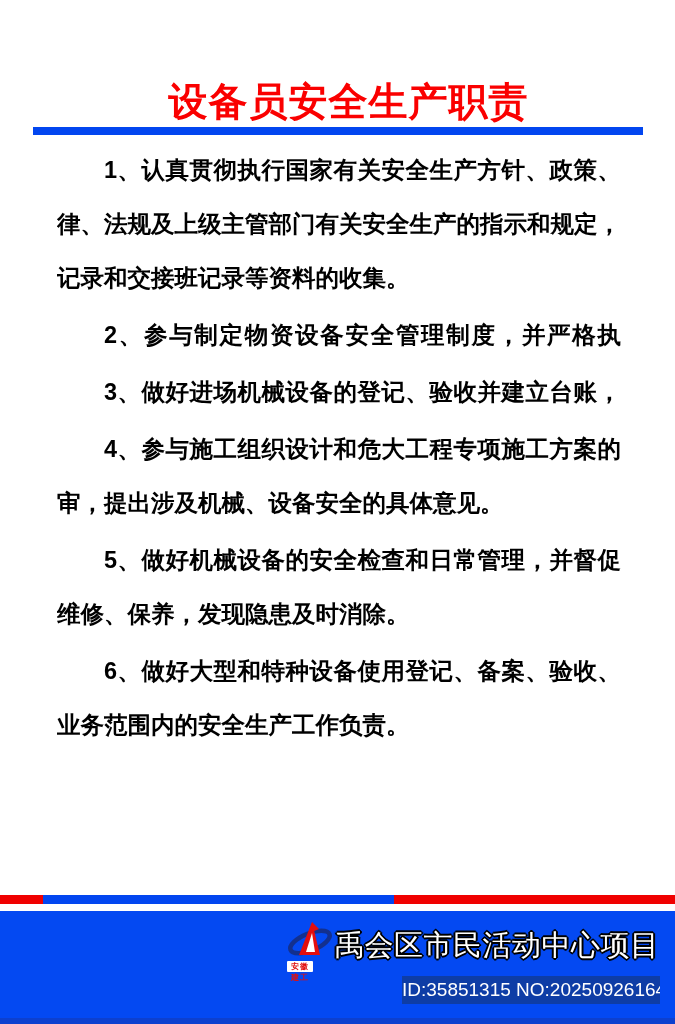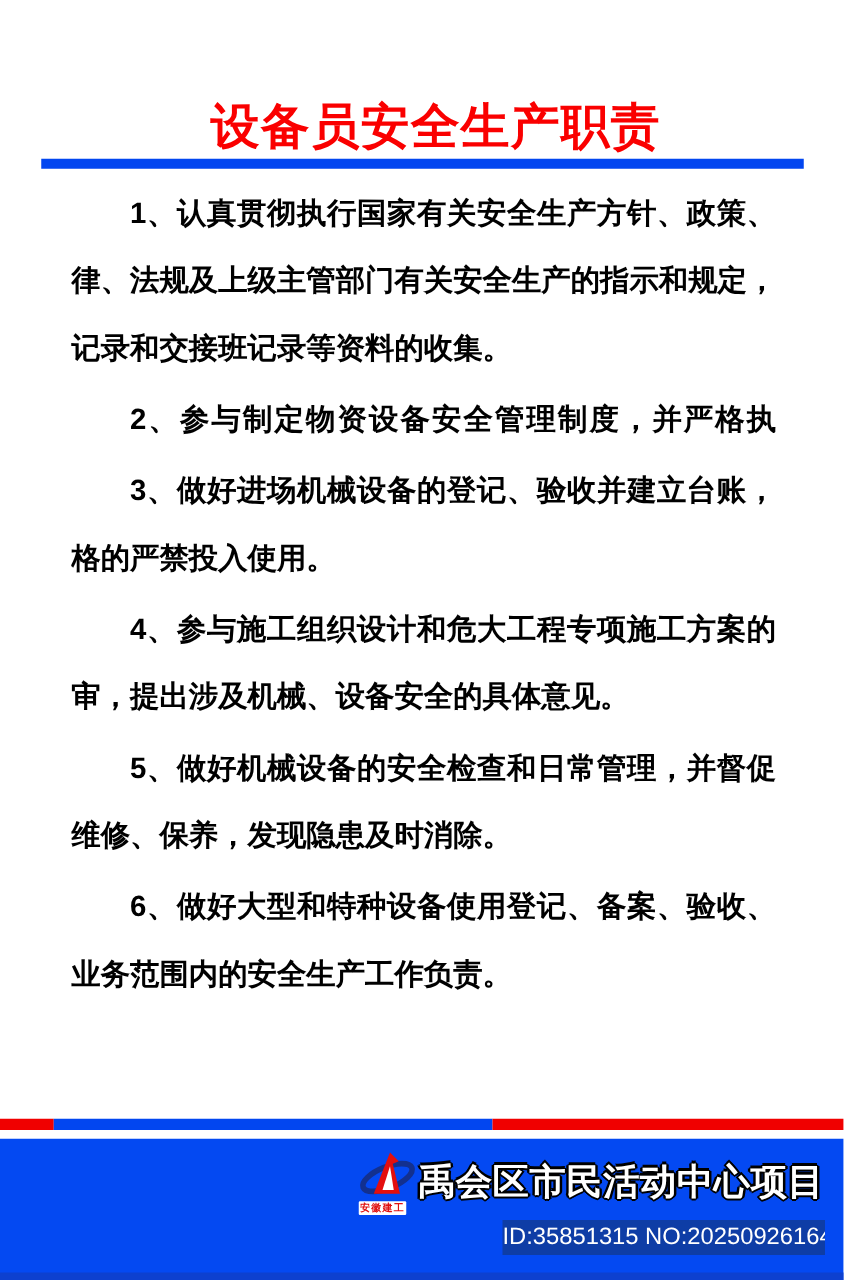--- a/index.html
+++ b/index.html
@@ -47,26 +47,26 @@
     background:#0d40cf;
   }
   .logo{
     position:absolute;left:285px;top:9px;width:50px;height:54px;
     text-align:center;
   }
   .logo svg{display:block;margin:0 auto;}
   .logo-label{
     margin-top:-1px;background:#ffffff;color:#e01010;
     font-size:8px;font-weight:bold;line-height:11px;height:11px;
-    width:38px;margin-left:2px;letter-spacing:1px;border-radius:1px;
+    width:26px;margin-left:2px;letter-spacing:1px;border-radius:1px;
   }
   .project{
     position:absolute;left:335px;top:17px;width:300px;
     font-family:"DejaVu Serif","Liberation Serif",serif;
-    font-size:29px;line-height:34px;font-weight:bold;color:#ffffff;
+    font-size:29px;line-height:34px;font-weight:normal;color:#ffffff;
     letter-spacing:0.5px;white-space:nowrap;
     text-shadow:-2px 0 #000,2px 0 #000,0 -2px #000,0 2px #000,
                 -1px -1px #000,1px -1px #000,-1px 1px #000,1px 1px #000;
   }
   .brand{
     position:absolute;left:24px;top:66px;display:flex;align-items:baseline;
     color:#ffffff;white-space:nowrap;
   }
   .brand-cn{
     font-size:29px;font-weight:bold;font-style:italic;letter-spacing:2px;
@@ -92,21 +92,20 @@
     <div class="para">
       <div class="line fill indent">1、认真贯彻执行国家有关安全生产方针、政策、法</div>
       <div class="line fill">律、法规及上级主管部门有关安全生产的指示和规定，对</div>
       <div class="line">记录和交接班记录等资料的收集。</div>
     </div>
     <div class="para">
       <div class="line indent">2、参与制定物资设备安全管理制度，并严格执行。</div>
     </div>
     <div class="para">
       <div class="line fill indent">3、做好进场机械设备的登记、验收并建立台账，不合</div>
-      <div class="line">格的严禁投入使用。</div>
     </div>
     <div class="para">
       <div class="line fill indent">4、参与施工组织设计和危大工程专项施工方案的会</div>
       <div class="line">审，提出涉及机械、设备安全的具体意见。</div>
     </div>
     <div class="para">
       <div class="line fill indent">5、做好机械设备的安全检查和日常管理，并督促做好</div>
       <div class="line">维修、保养，发现隐患及时消除。</div>
     </div>
     <div class="para">

